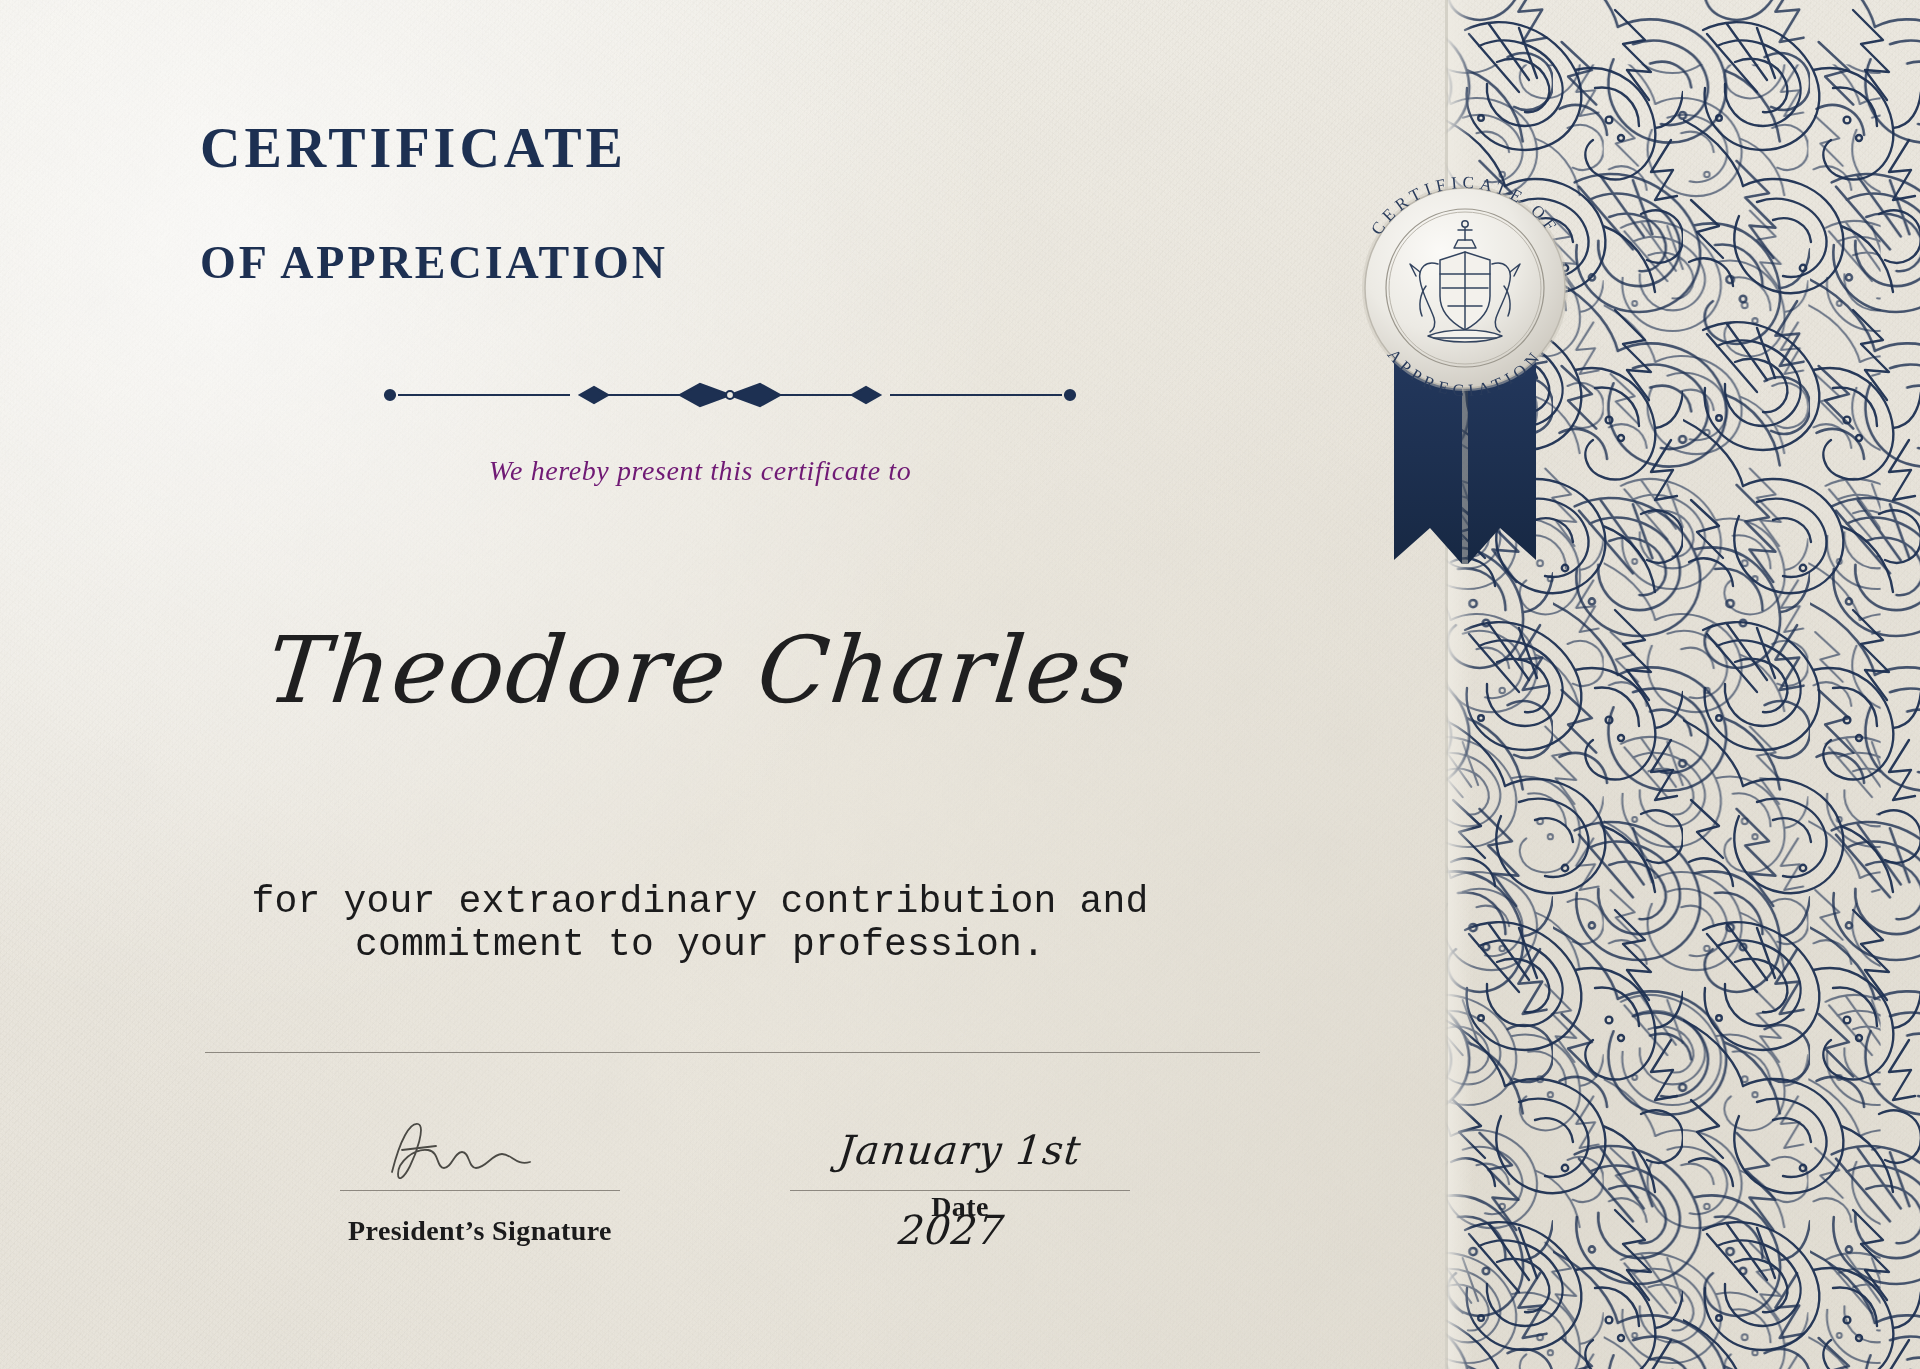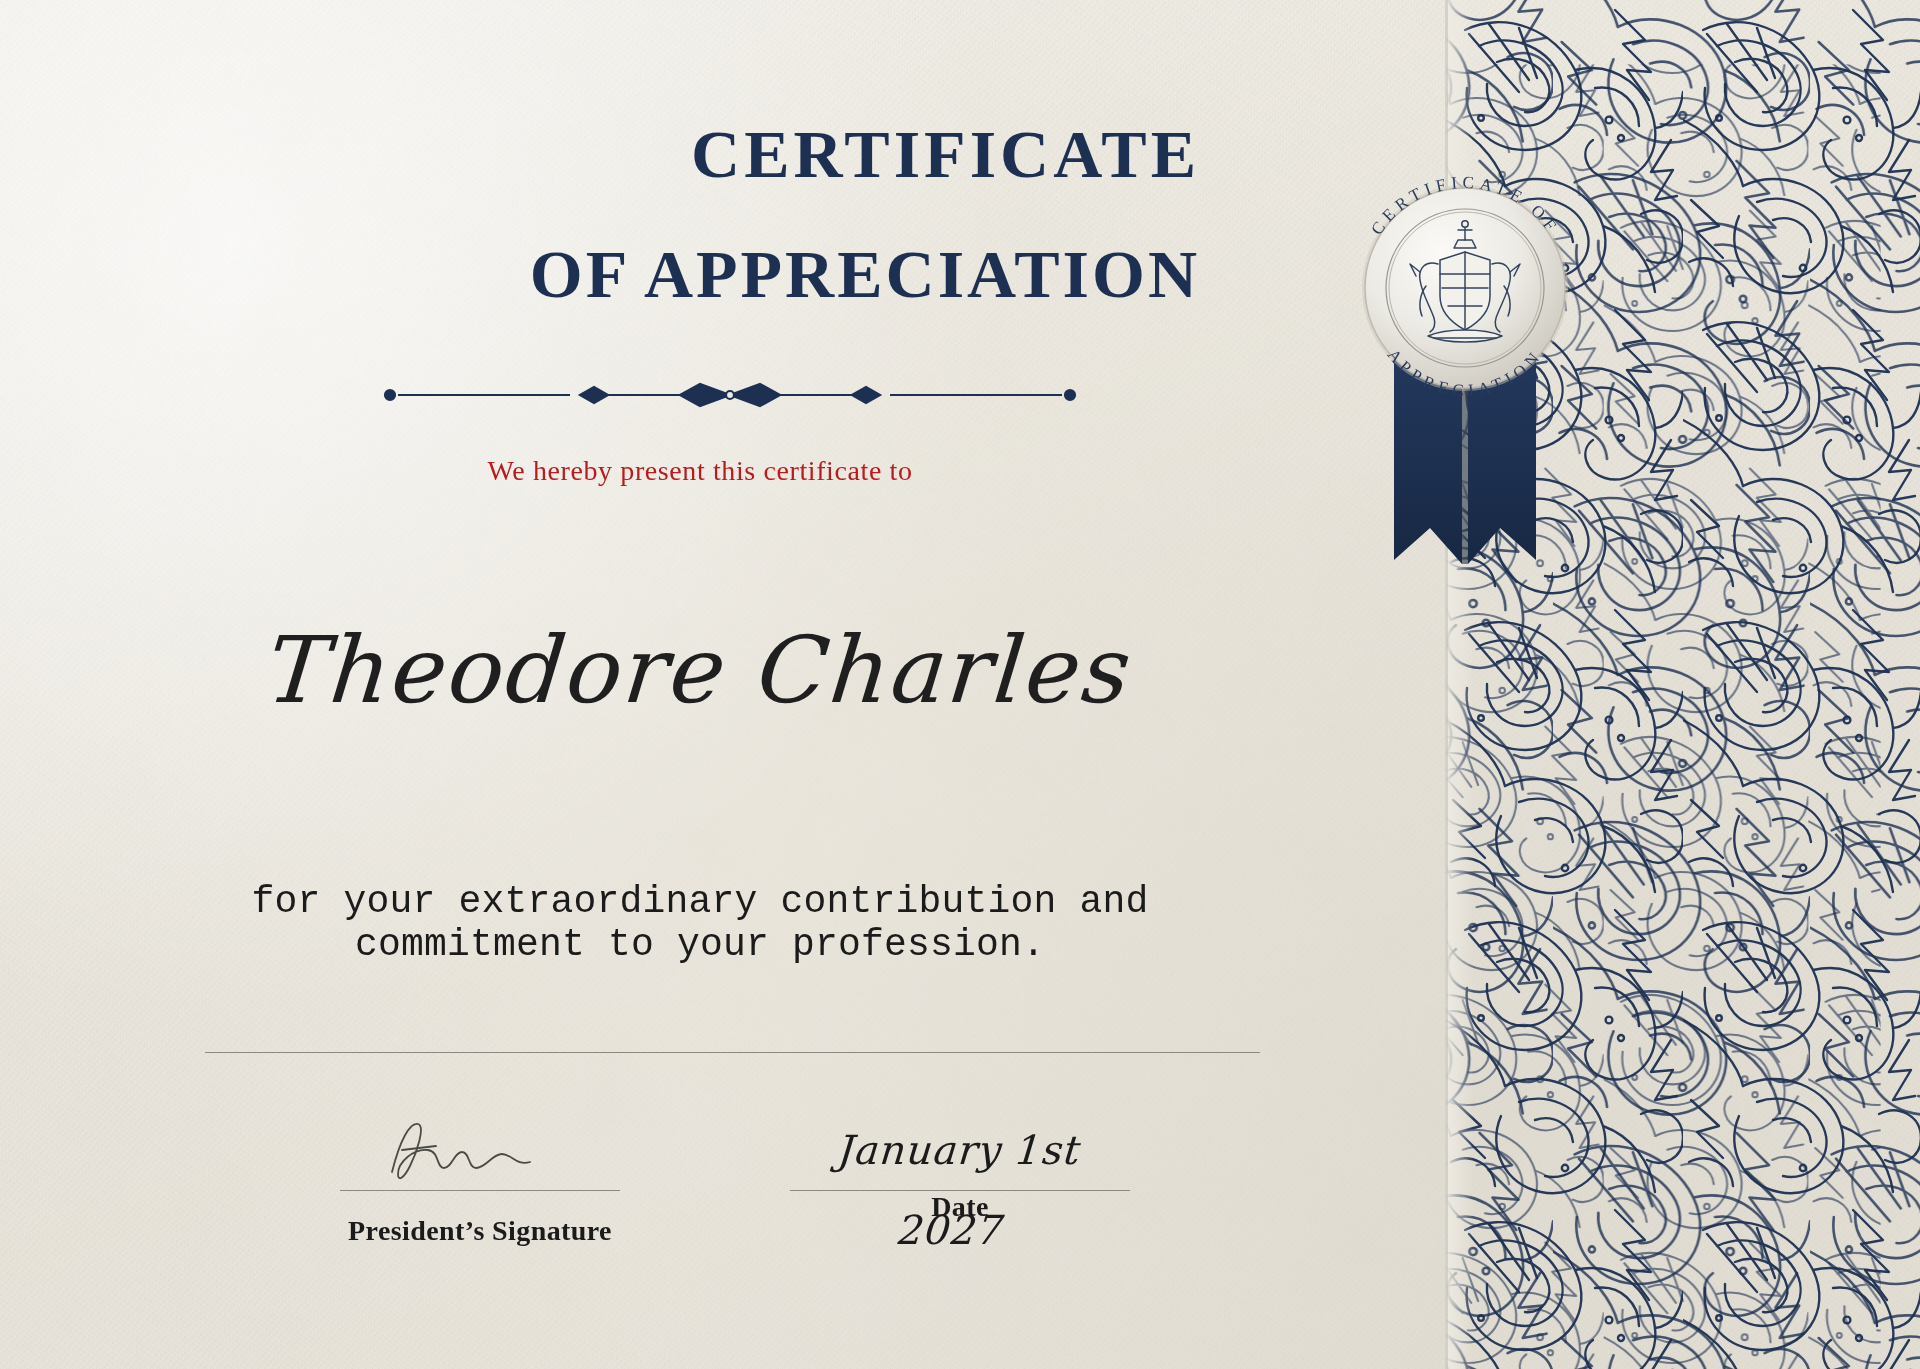--- a/index.html
+++ b/index.html
@@ -51,37 +51,37 @@
     top: 0;
     width: 1440px;
     height: 1369px;
   }
 
   .title {
     position: absolute;
     left: 200px;
     top: 120px;
     width: 1000px;
-    text-align: right;
+    text-align: left;
     font-family: "Liberation Serif", serif;
     font-weight: bold;
-    font-size: 68px;
+    font-size: 56px;
     letter-spacing: 4px;
     color: #1d3052;
     line-height: 1;
   }
   .subtitle {
     position: absolute;
     left: 200px;
     top: 240px;
     width: 1000px;
-    text-align: right;
+    text-align: left;
     font-family: "Liberation Serif", serif;
     font-weight: bold;
-    font-size: 68px;
+    font-size: 46px;
     letter-spacing: 3px;
     color: #1d3052;
     line-height: 1;
   }
 
   
   .divider {
     position: absolute;
     left: 380px;
     top: 380px;
@@ -89,23 +89,24 @@
     height: 30px;
   }
 
   .present-line {
     position: absolute;
     left: 200px;
     top: 455px;
     width: 1000px;
     text-align: center;
     font-family: "Liberation Serif", serif;
+    font-style: italic;
     font-size: 28px;
     letter-spacing: .6px;
-    color: #b91c1c;
+    color: #701a75;
   }
 
   .recipient {
     position: absolute;
     left: 150px;
     top: 620px;
     width: 1100px;
     text-align: center;
     font-family: "DejaVu Serif", serif;
     font-style: italic;

